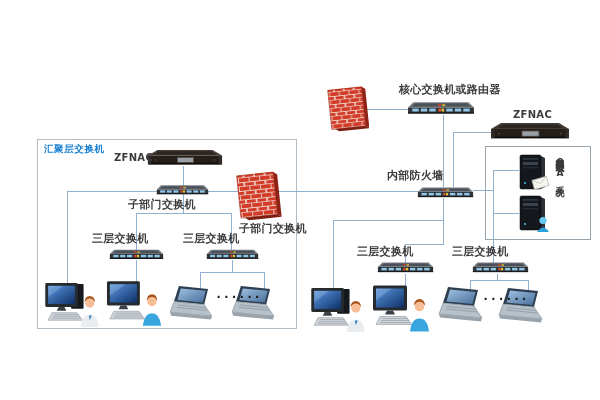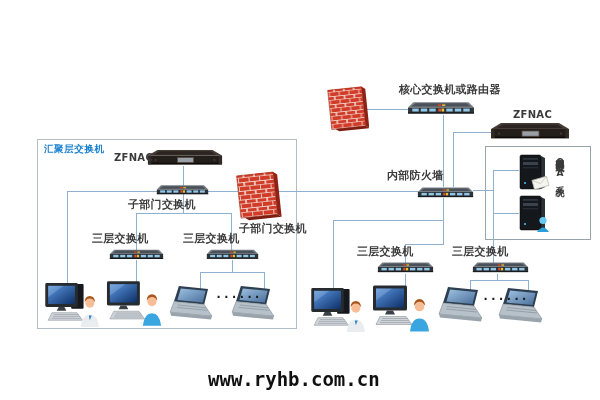--- a/index.html
+++ b/index.html
@@ -305,14 +305,13 @@
         <use href="#sym-laptop"></use>
       </svg>
   </div>
   <div class="dev" style="left:498px;top:287px;width:48px;height:38px;">
     <svg>
         <use href="#sym-laptop"></use>
       </svg>
   </div>
   <div class="dots" style="left:482px;top:291px;">......</div>
 
-  <div id="watermark">www.ryhb.com.cn</div>
 </div>
 
 </body></html>

